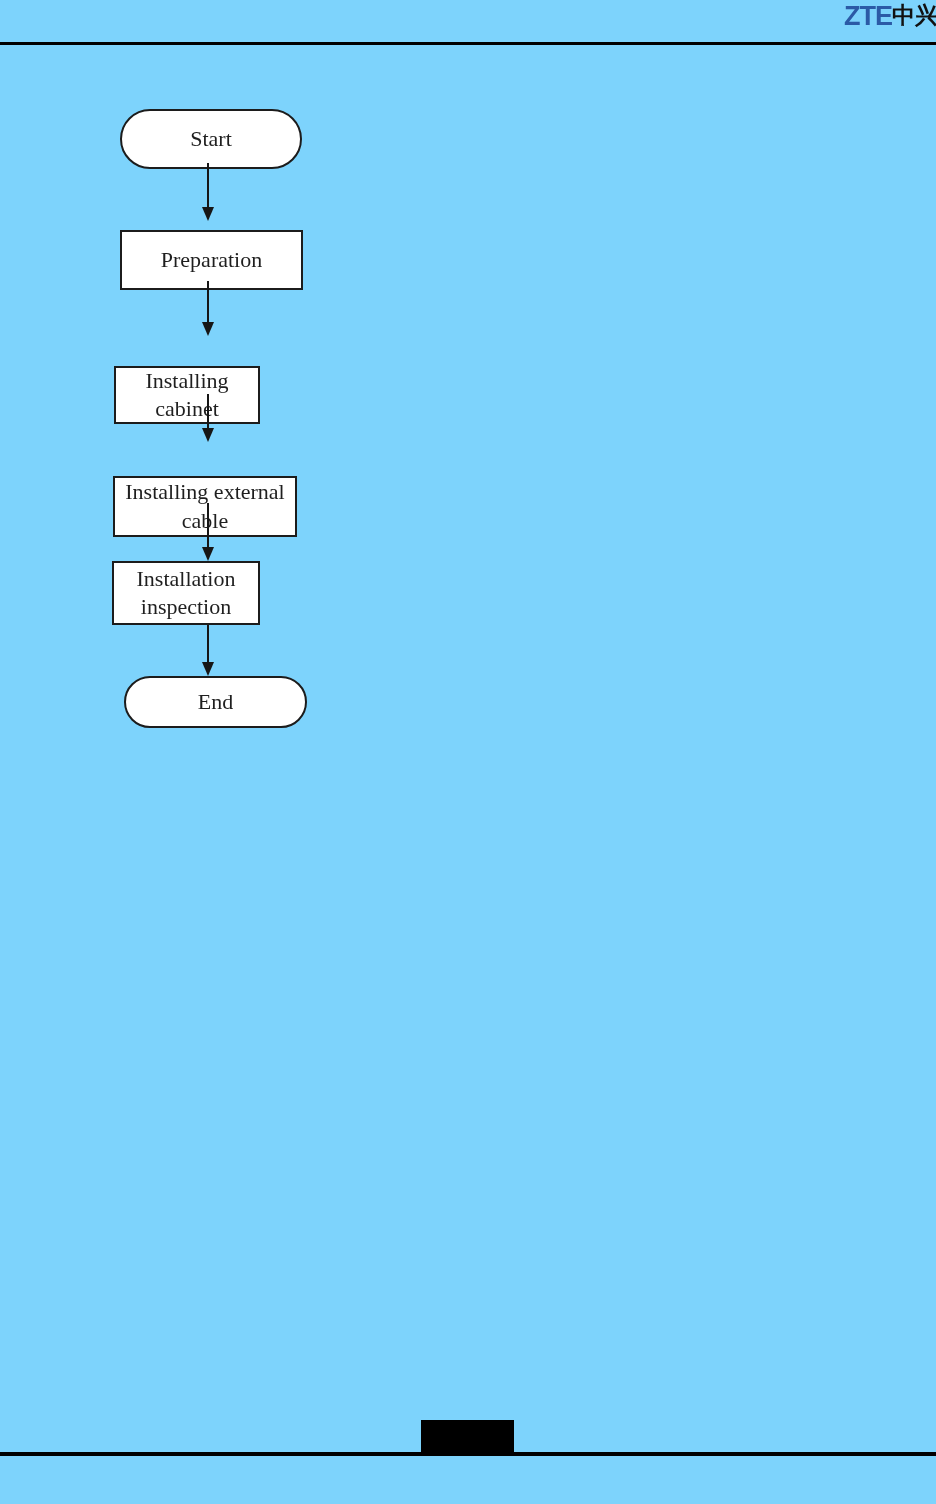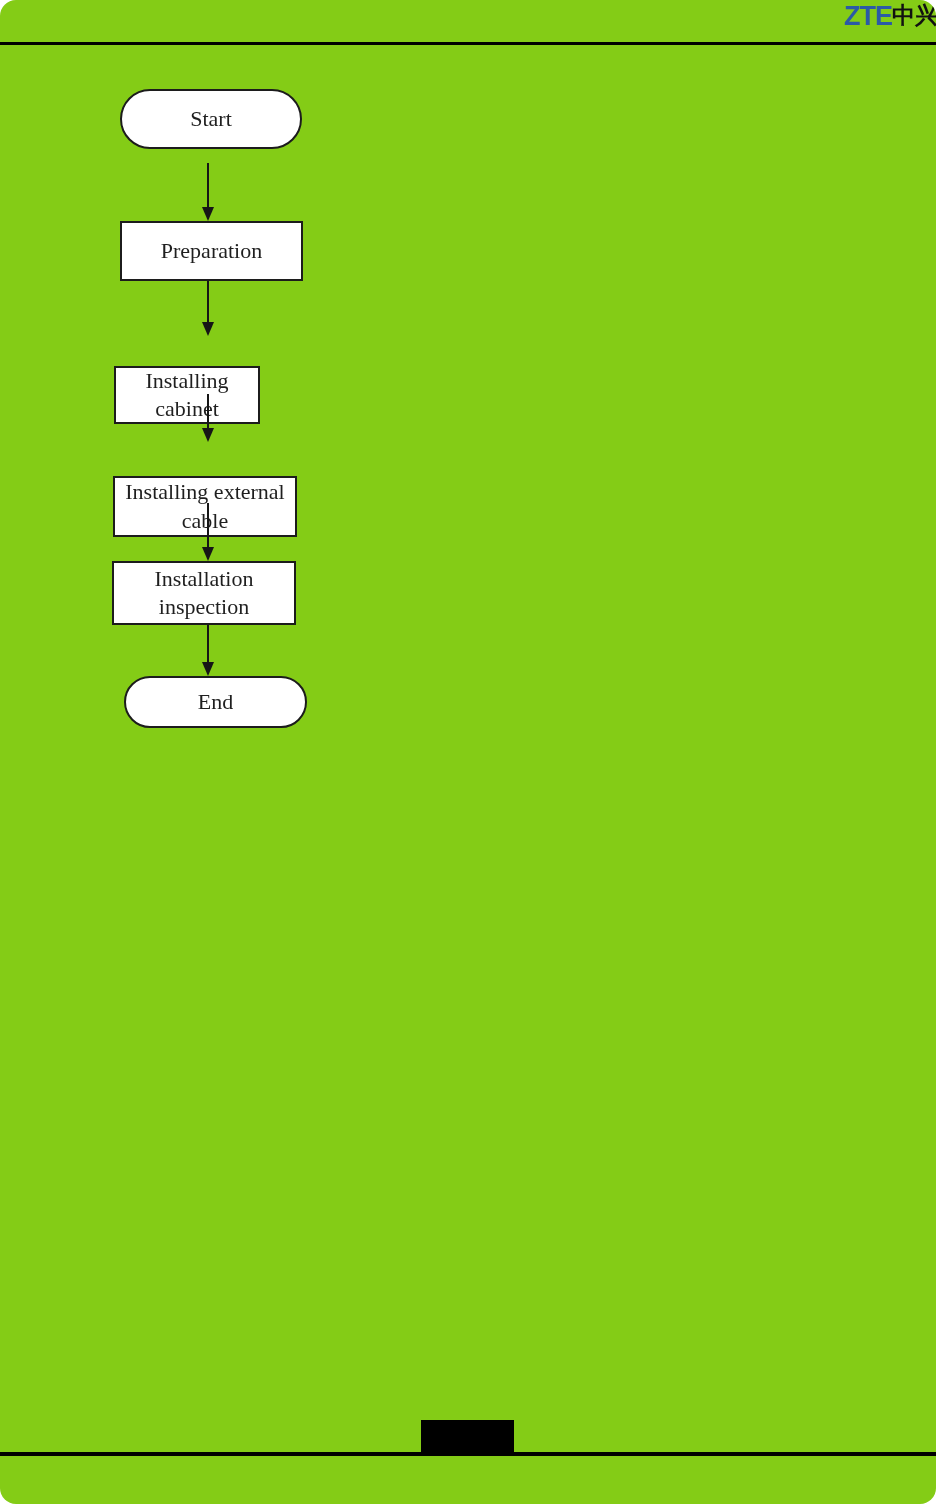--- a/index.html
+++ b/index.html
@@ -1,23 +1,22 @@
 <!DOCTYPE html>
 <html><head>
 <meta charset="utf-8">
 <style>
   html, body { margin: 0; padding: 0; background: #ffffff; }
   .page {
     position: relative;
     width: 936px;
     height: 1504px;
-    background: #84cc16;
+    background: #7dd3fc;
     overflow: hidden;
     font-family: "Liberation Serif", serif;
-    border-radius: 16px;
   }
 
   
   .logo {
     position: absolute;
     top: 3px;
     right: -2px;
     white-space: nowrap;
     font-family: "Liberation Sans", sans-serif;
     font-weight: bold;
@@ -52,25 +51,25 @@
     align-items: center;
     justify-content: center;
     text-align: center;
     font-size: 22px;
     color: #1f1f1f;
     line-height: 1.28;
     padding: 0 2px;
   }
   .terminator { border-radius: 30px; }
 
-  .node-start       { left: 120px; top: 89px; width: 182px; height: 60px; }
-  .node-preparation { left: 120px; top: 221px; width: 183px; height: 60px; }
+  .node-start       { left: 120px; top: 109px; width: 182px; height: 60px; }
+  .node-preparation { left: 120px; top: 230px; width: 183px; height: 60px; }
   .node-cabinet     { left: 114px; top: 350px; width: 146px; height: 58px; margin-top: 16px; }
   .node-external    { left: 113px; top: 442px; width: 184px; height: 61px; margin-top: 34px; }
-  .node-inspection  { left: 112px; top: 561px; width: 184px; height: 64px; justify-content: center; }
+  .node-inspection  { left: 112px; top: 561px; width: 148px; height: 64px; justify-content: center; }
   .node-end         { left: 124px; top: 676px; width: 183px; height: 52px; border-radius: 28px; }
 
   
   .arrow-line {
     position: absolute;
     left: 207px;
     width: 2px;
     background: #161616;
   }
   .arrow-head {

